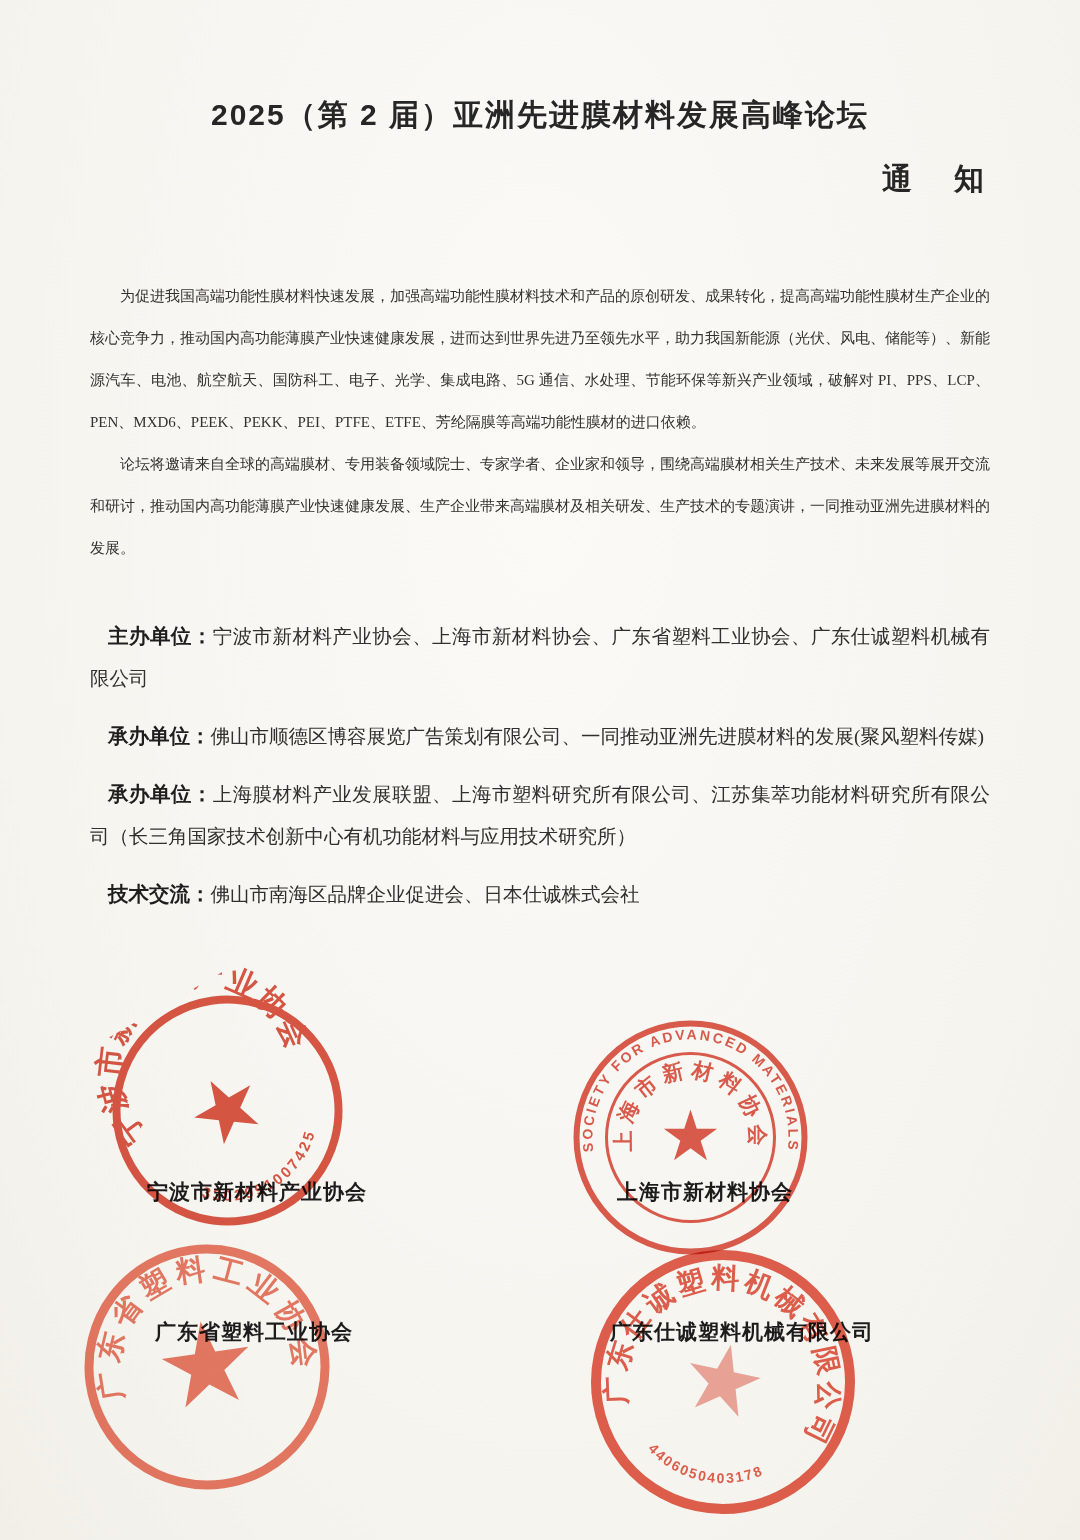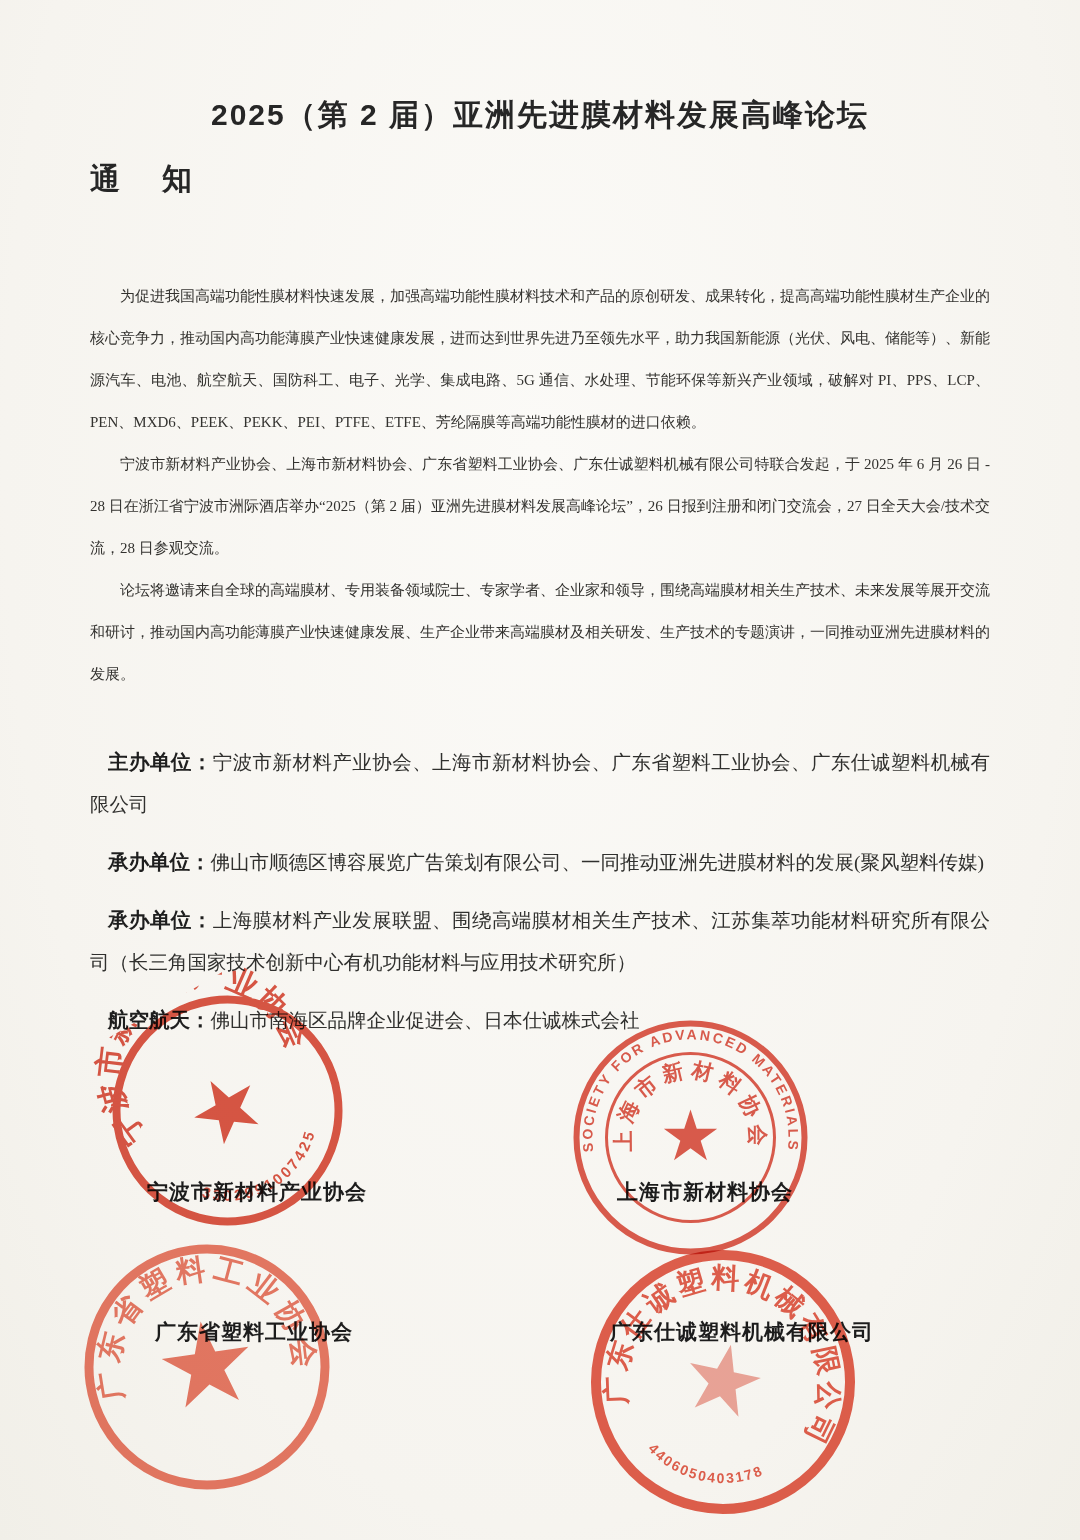--- a/index.html
+++ b/index.html
@@ -11,21 +11,21 @@
     color:#30302e;
   }
   .content { position:absolute; left:90px; top:0; width:900px; }
   .doc-title {
     margin:95px 0 0 0; text-align:center;
     font-family:"Liberation Sans", sans-serif;
     font-weight:bold; font-size:30px; line-height:40px;
     letter-spacing:2px; color:#262626;
   }
   .doc-subtitle {
-    margin:24px 0 0 0; text-align:left;
+    margin:24px 0 0 0; text-align:right;
     font-family:"Liberation Sans", sans-serif;
     font-weight:bold; font-size:30px; line-height:40px;
     letter-spacing:6px; color:#262626;
   }
   .para {
     margin:0; font-size:15px; line-height:42px;
     text-align:justify; text-indent:2em; color:#33322f;
   }
   .p1 { margin-top:76px; }
   .units { margin-top:46px; }
@@ -59,35 +59,34 @@
 </head>
 <body>
 
 <div class="page">
   <div class="content">
 
     <h1 class="doc-title">2025（第 2 届）亚洲先进膜材料发展高峰论坛</h1>
     <h2 class="doc-subtitle">通　知</h2>
 
     <p class="para p1">为促进我国高端功能性膜材料快速发展，加强高端功能性膜材料技术和产品的原创研发、成果转化，提高高端功能性膜材生产企业的核心竞争力，推动国内高功能薄膜产业快速健康发展，进而达到世界先进乃至领先水平，助力我国新能源（光伏、风电、储能等）、新能源汽车、电池、航空航天、国防科工、电子、光学、集成电路、5G 通信、水处理、节能环保等新兴产业领域，破解对 PI、PPS、LCP、PEN、MXD6、PEEK、PEKK、PEI、PTFE、ETFE、芳纶隔膜等高端功能性膜材的进口依赖。</p>
-    <p class="para">宁波市新材料产业协会、上海市新材料协会、广东省塑料工业协会、广东仕诚塑料机械有限公司特联合发起，于 2025 年 6 月 26 日 - 28 日在浙江省宁波市洲际酒店举办“2025（第 2 届）亚洲先进膜材料发展高峰论坛”，26 日报到注册和闭门交流会，27 日全天大会/技术交流，28 日参观交流。</p>
     <p class="para">论坛将邀请来自全球的高端膜材、专用装备领域院士、专家学者、企业家和领导，围绕高端膜材相关生产技术、未来发展等展开交流和研讨，推动国内高功能薄膜产业快速健康发展、生产企业带来高端膜材及相关研发、生产技术的专题演讲，一同推动亚洲先进膜材料的发展。</p>
 
     <div class="units">
       <p class="unit-line">
         <span class="unit-label">主办单位：</span><span>宁波市新材料产业协会、上海市新材料协会、广东省塑料工业协会、广东仕诚塑料机械有限公司</span>
       </p>
       <p class="unit-line">
         <span class="unit-label">承办单位：</span><span>佛山市顺德区博容展览广告策划有限公司、一同推动亚洲先进膜材料的发展(聚风塑料传媒)</span>
       </p>
       <p class="unit-line">
-        <span class="unit-label">承办单位：</span><span>上海膜材料产业发展联盟、围绕高端膜材相关生产技术、江苏集萃功能材料研究所有限公司（长三角国家技术创新中心有机功能材料与应用技术研究所）</span>
+        <span class="unit-label">承办单位：</span><span>上海膜材料产业发展联盟、上海市塑料研究所有限公司、江苏集萃功能材料研究所有限公司（长三角国家技术创新中心有机功能材料与应用技术研究所）</span>
       </p>
       <p class="unit-line">
-        <span class="unit-label">航空航天：</span><span>佛山市南海区品牌企业促进会、日本仕诚株式会社</span>
+        <span class="unit-label">技术交流：</span><span>佛山市南海区品牌企业促进会、日本仕诚株式会社</span>
       </p>
     </div>
 
   </div>
 
   <div class="sig" style="left:147px; top:1178px;">宁波市新材料产业协会</div>
   <div class="sig" style="left:617px; top:1178px;">上海市新材料协会</div>
   <div class="sig" style="left:155px; top:1318px;">广东省塑料工业协会</div>
   <div class="sig" style="left:610px; top:1318px;">广东仕诚塑料机械有限公司</div>
 

